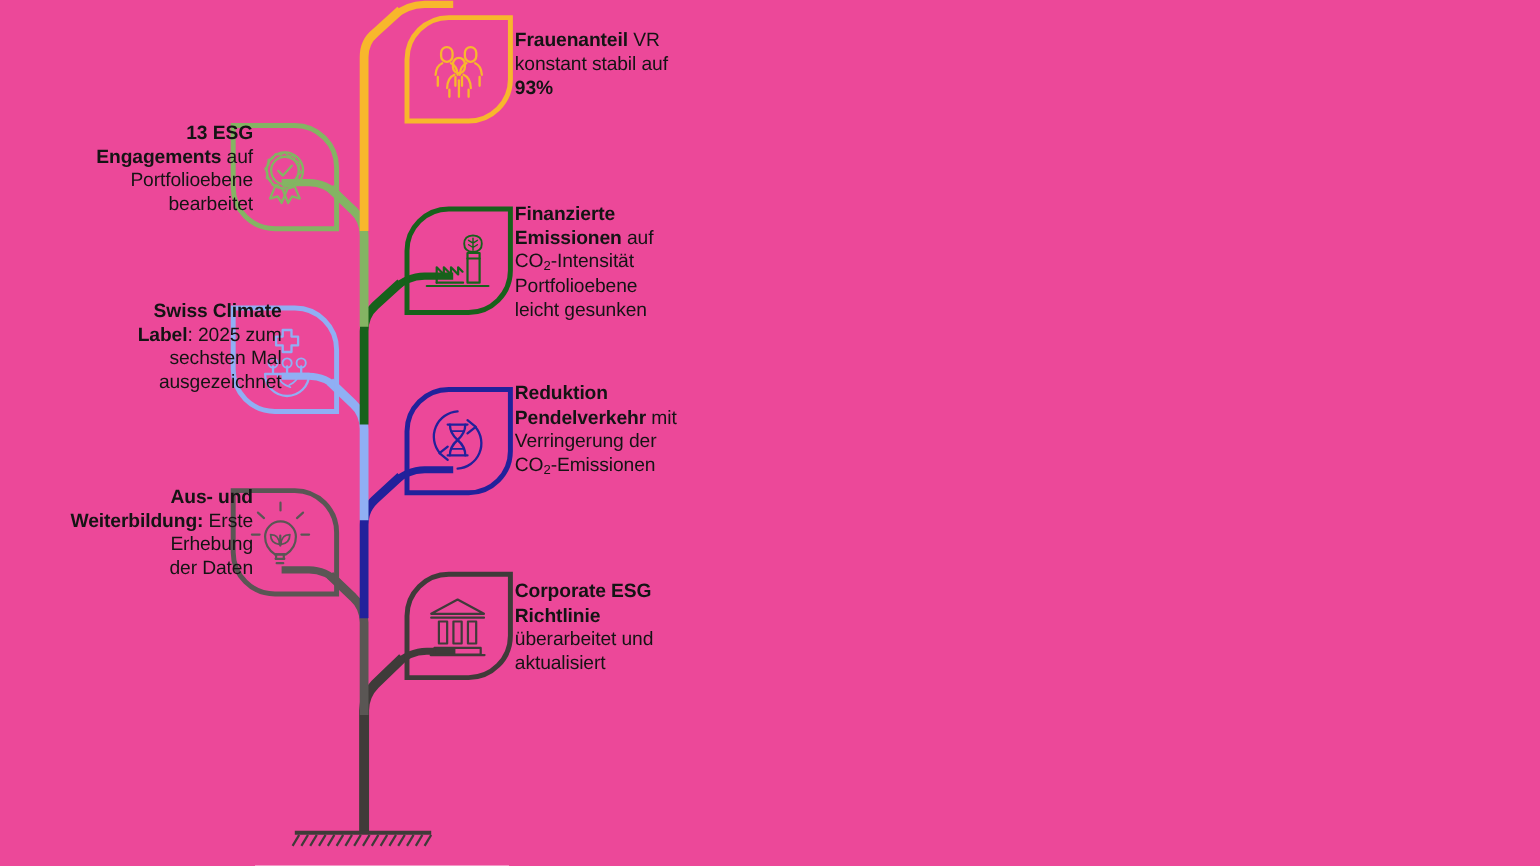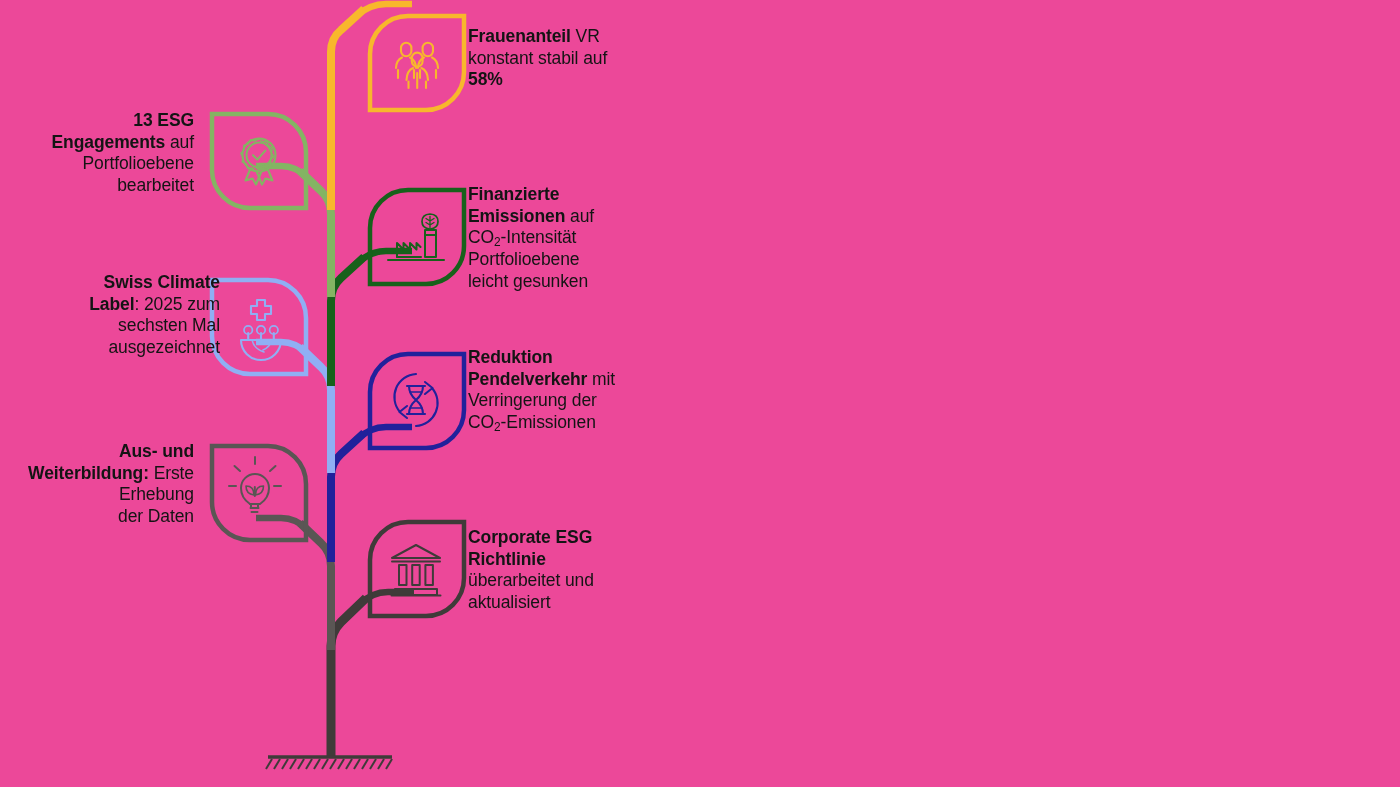--- a/index.html
+++ b/index.html
@@ -28,20 +28,21 @@
   }
   .callout {
     position: absolute;
     font-size: 17.5px;
     line-height: 1.24;
     color: #141414;
     letter-spacing: -0.1px;
   }
   .callout.left {
     text-align: right;
+    margin-left: 36px;
   }
   .callout.right {
     text-align: left;
   }
   .callout b {
     font-weight: 700;
   }
   .callout sub {
     font-size: 0.68em;
     vertical-align: -0.22em;
@@ -230,21 +231,21 @@
         <rect x="24.2" y="23" width="7.5" height="20"></rect>
         <rect x="37.4" y="23" width="7.5" height="20"></rect>
 
         <path d="M 7 47 h 42 v 6 h -42 z"></path>
         <line x1="3.5" y1="53.5" x2="52.5" y2="53.5"></line>
       </g>
     </g>
   </svg>
 
   <div class="callout right" style="left:468px; top:26px; width:175px;">
-    <span><b>Frauenanteil</b> VR<br>konstant stabil auf<br><b>58%</b></span>
+    <span><b>Frauenanteil</b> VR<br>konstant stabil auf<br><b>93%</b></span>
   </div>
 
   <div class="callout left" style="left:0px; top:110px; width:194px;">
     <span><b>13 ESG<br>Engagements</b> auf<br>Portfolioebene<br>bearbeitet</span>
   </div>
 
   <div class="callout right" style="left:468px; top:184px; width:180px;">
     <span><b>Finanzierte<br>Emissionen</b> auf<br>CO<sub>2</sub>-Intensität<br>Portfolioebene<br>leicht gesunken</span>
   </div>
 

